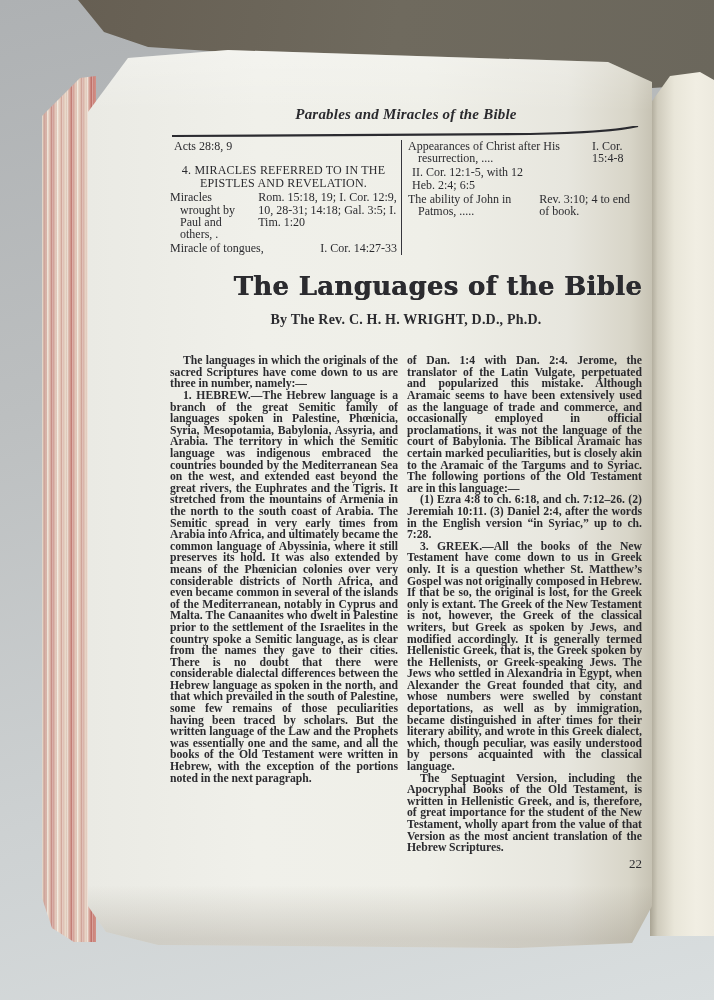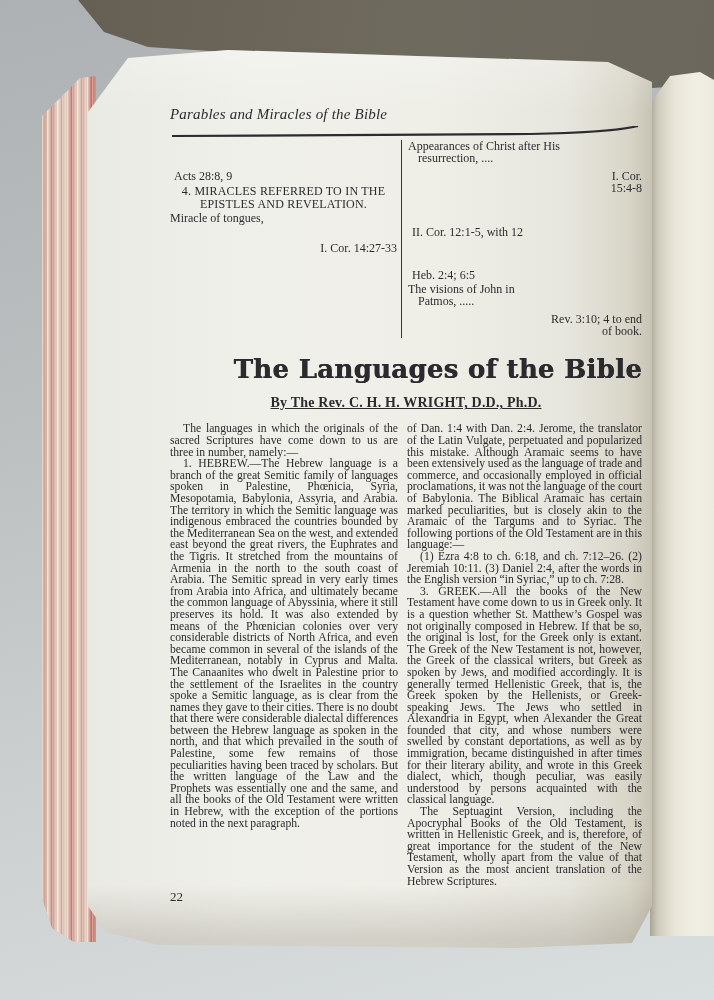--- a/index.html
+++ b/index.html
@@ -33,47 +33,47 @@
   }
   .left-page::after{
     content:"";position:absolute;inset:0;pointer-events:none;
     background:linear-gradient(180deg,rgba(255,255,255,0.25) 0%,rgba(0,0,0,0) 7%,rgba(0,0,0,0) 93%,rgba(105,95,80,0.22) 99%);
   }
   .content{
     position:absolute;left:170px;top:106px;width:472px;z-index:4;
     color:#2b2b2f;
   }
   .running-header{
-    text-align:left;font-style:italic;font-weight:normal;
+    text-align:center;font-style:italic;font-weight:bold;
     font-size:15px;line-height:17px;margin:0 0 3px 0;letter-spacing:0.2px;
   }
   .header-rule{display:block;margin:0;}
   .ref-table{display:flex;align-items:stretch;margin-top:2px;font-size:12px;line-height:12.4px;}
   .rt-left{width:231px;padding-right:4px;box-sizing:border-box;}
   .rt-divider{width:1px;background:#35353c;}
   .rt-right{flex:1;padding-left:6px;box-sizing:border-box;}
   .entry{display:flex;margin-bottom:1px;}
   .entry-label{flex:1 1 auto;padding-left:10px;text-indent:-10px;}
-  .entry-ref{flex:0 1 auto;text-align:right;max-width:62%;padding-left:4px;margin-top:30px;}
-  .rt-heading{text-align:center;margin:3px 0 2px 0;letter-spacing:0.2px;}
+  .entry-ref{flex:0 1 auto;max-width:62%;padding-left:4px;}
+  .rt-heading{text-align:center;margin:12px 0 2px 0;letter-spacing:0.2px;}
   .article-title{
     text-align:right;font-family:"DejaVu Serif",serif;font-weight:bold;
     font-size:26px;line-height:30px;margin-top:16px;letter-spacing:0.3px;
     text-shadow:0.5px 0 0 currentColor;
   }
-  .byline{text-align:center;font-weight:bold;font-size:14px;line-height:16px;margin-top:11px;letter-spacing:0.2px;text-decoration:underline;}
-  .columns{display:flex;margin-top:12px;}
+  .byline{text-align:center;font-weight:bold;font-size:14px;line-height:16px;margin-top:11px;letter-spacing:0.2px;}
+  .columns{display:flex;margin-top:27px;font-weight:bold;}
   .col-left{width:228px;margin-right:9px;}
   .col-right{width:235px;}
   .columns p{
     margin:0;text-align:justify;font-size:11.7px;line-height:11.6px;
     word-spacing:-0.2px;
   }
   .columns p.indent{text-indent:13px;}
-  .page-number{text-align:left;font-size:13px;line-height:14px;margin-top:3px;}
+  .page-number{text-align:right;font-size:13px;line-height:14px;margin-top:3px;}
 </style>
 </head>
 <body>
 
 <div class="dark-band"></div>
 <div class="edges"></div>
 <div class="right-page"></div>
 <div class="left-page"></div>
 
 <div class="content">
@@ -84,38 +84,42 @@
     <path d="M2,10 L360,8 C420,7 452,4 468,0" stroke="#2b2b30" stroke-width="2.2" fill="none"></path>
   </svg>
 
   <div class="ref-table">
     <div class="rt-left">
       <div class="entry">
         <span class="entry-ref">Acts 28:8, 9</span>
       </div>
       <div class="rt-heading">4. MIRACLES REFERRED TO IN THE EPISTLES AND REVELATION.</div>
       <div class="entry">
+        <span class="entry-label">Miracles wrought by Paul and others, .</span>
+        <span class="entry-ref">Rom. 15:18, 19; I. Cor. 12:9, 10, 28-31; 14:18; Gal. 3:5; I. Tim. 1:20</span>
+      </div>
+      <div class="entry">
         <span class="entry-label">Miracle of tongues,</span>
         <span class="entry-ref">I. Cor. 14:27-33</span>
       </div>
     </div>
     <div class="rt-divider"></div>
     <div class="rt-right">
       <div class="entry">
         <span class="entry-label">Appearances of Christ after His resurrection, ....</span>
         <span class="entry-ref">I. Cor. 15:4-8</span>
       </div>
       <div class="entry">
         <span class="entry-ref">II. Cor. 12:1-5, with 12</span>
       </div>
       <div class="entry">
         <span class="entry-ref">Heb. 2:4; 6:5</span>
       </div>
       <div class="entry">
-        <span class="entry-label">The visions of John in Patmos, .....</span>
+        <span class="entry-label">The ability of John in Patmos, .....</span>
         <span class="entry-ref">Rev. 3:10; 4 to end of book.</span>
       </div>
     </div>
   </div>
 
   <div class="article-title">The Languages of the Bible</div>
   <div class="byline">By The Rev. C. H. H. WRIGHT, D.D., Ph.D.</div>
 
   <div class="columns">
     <div class="col-left">

